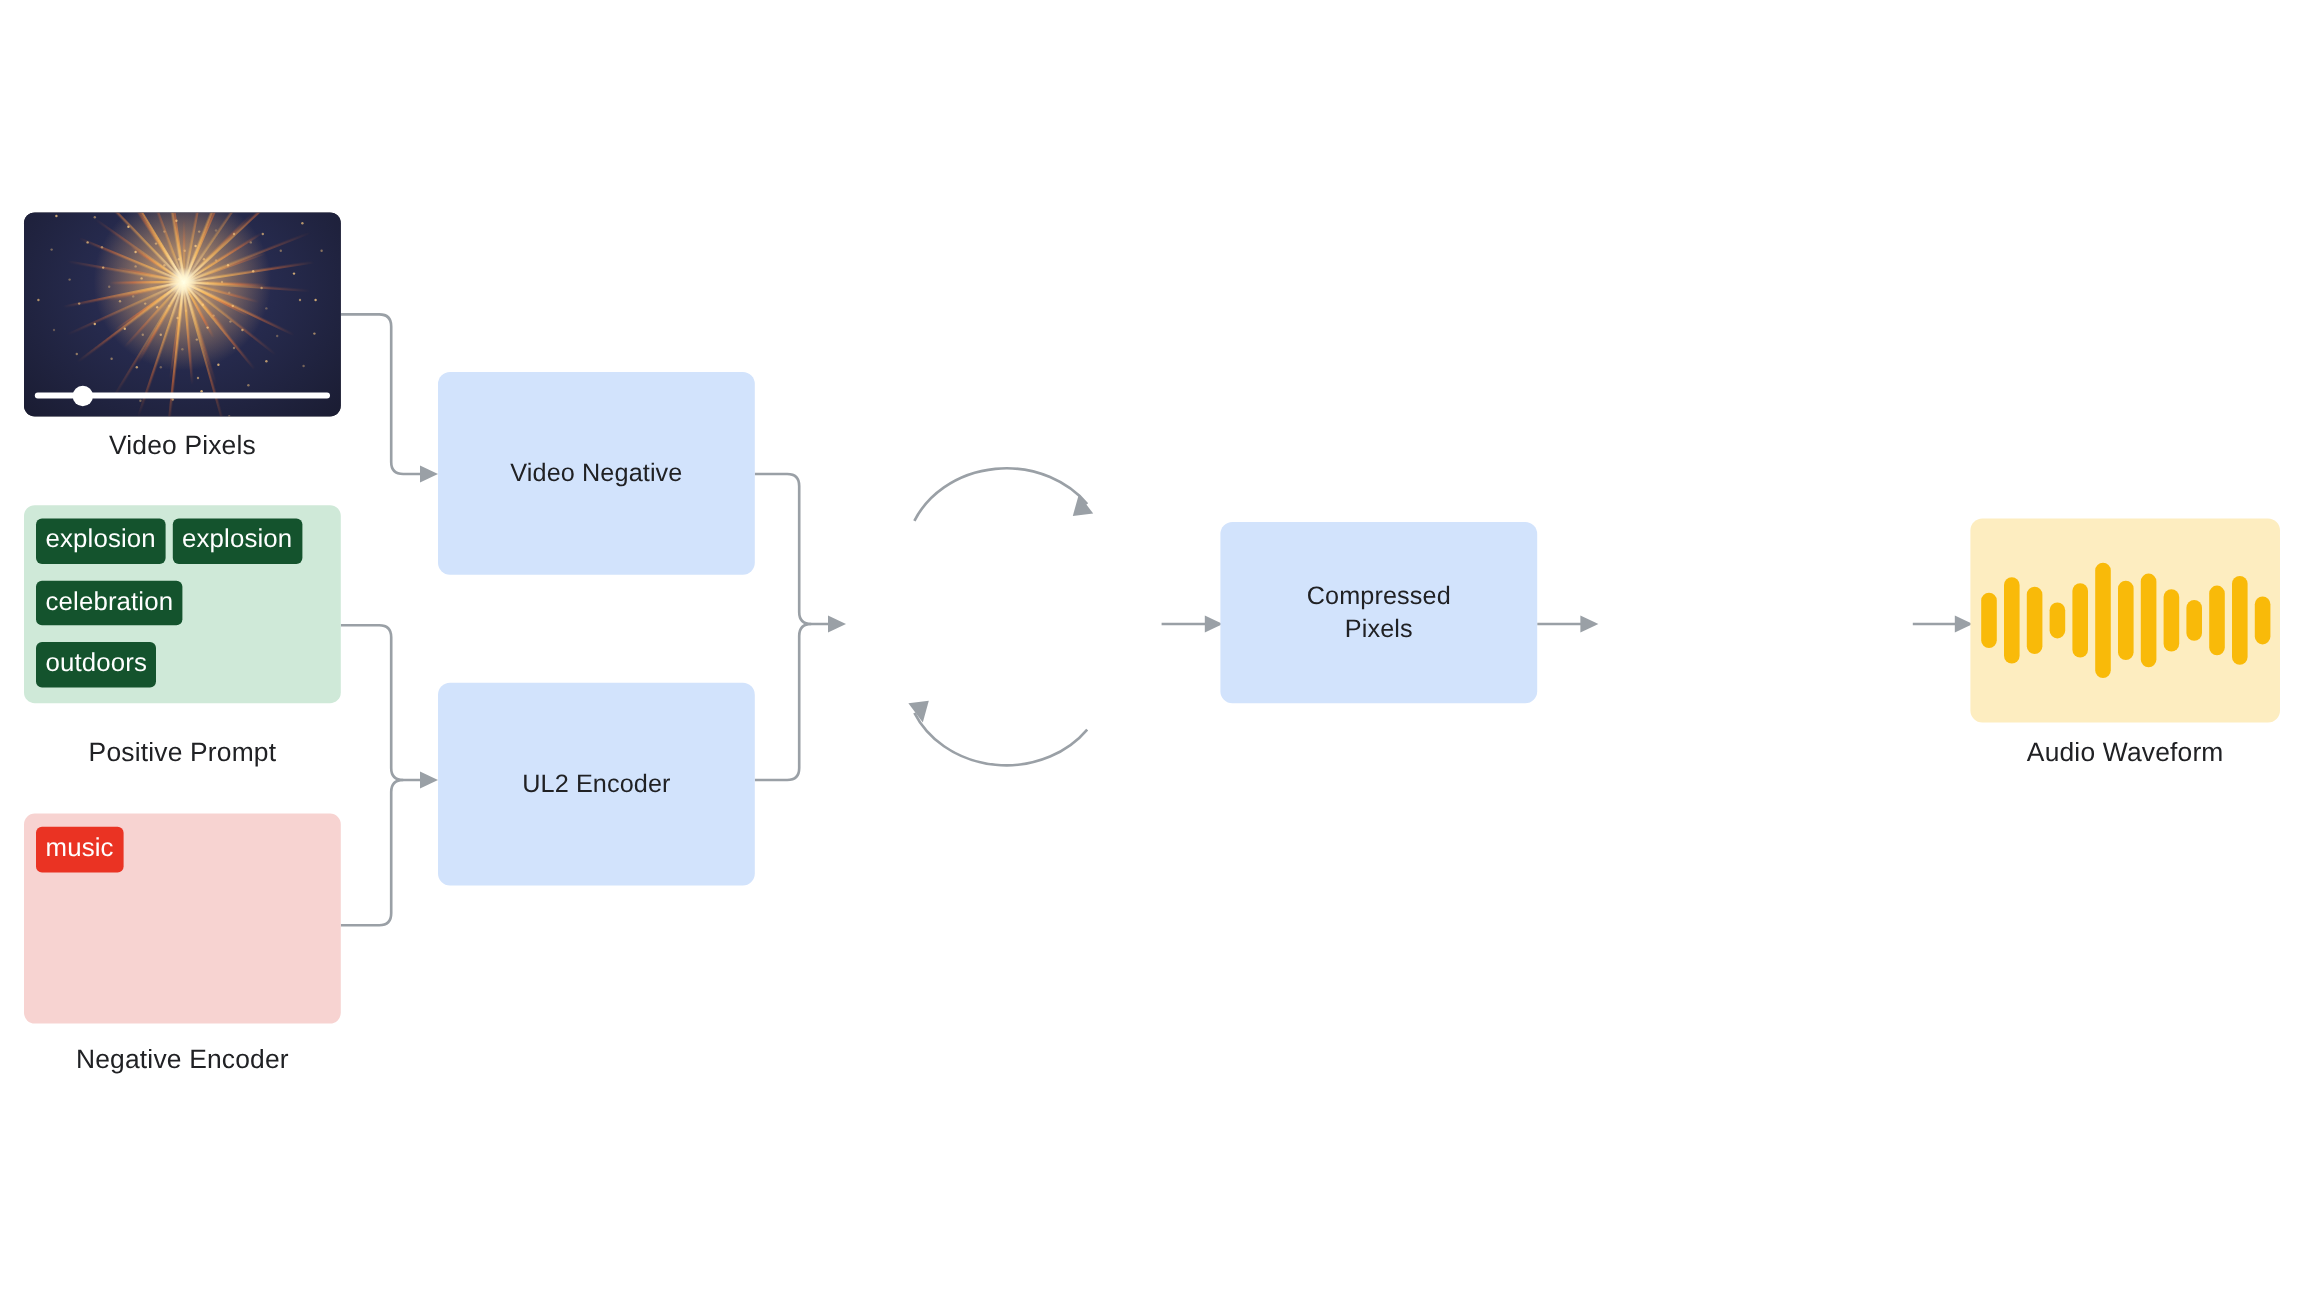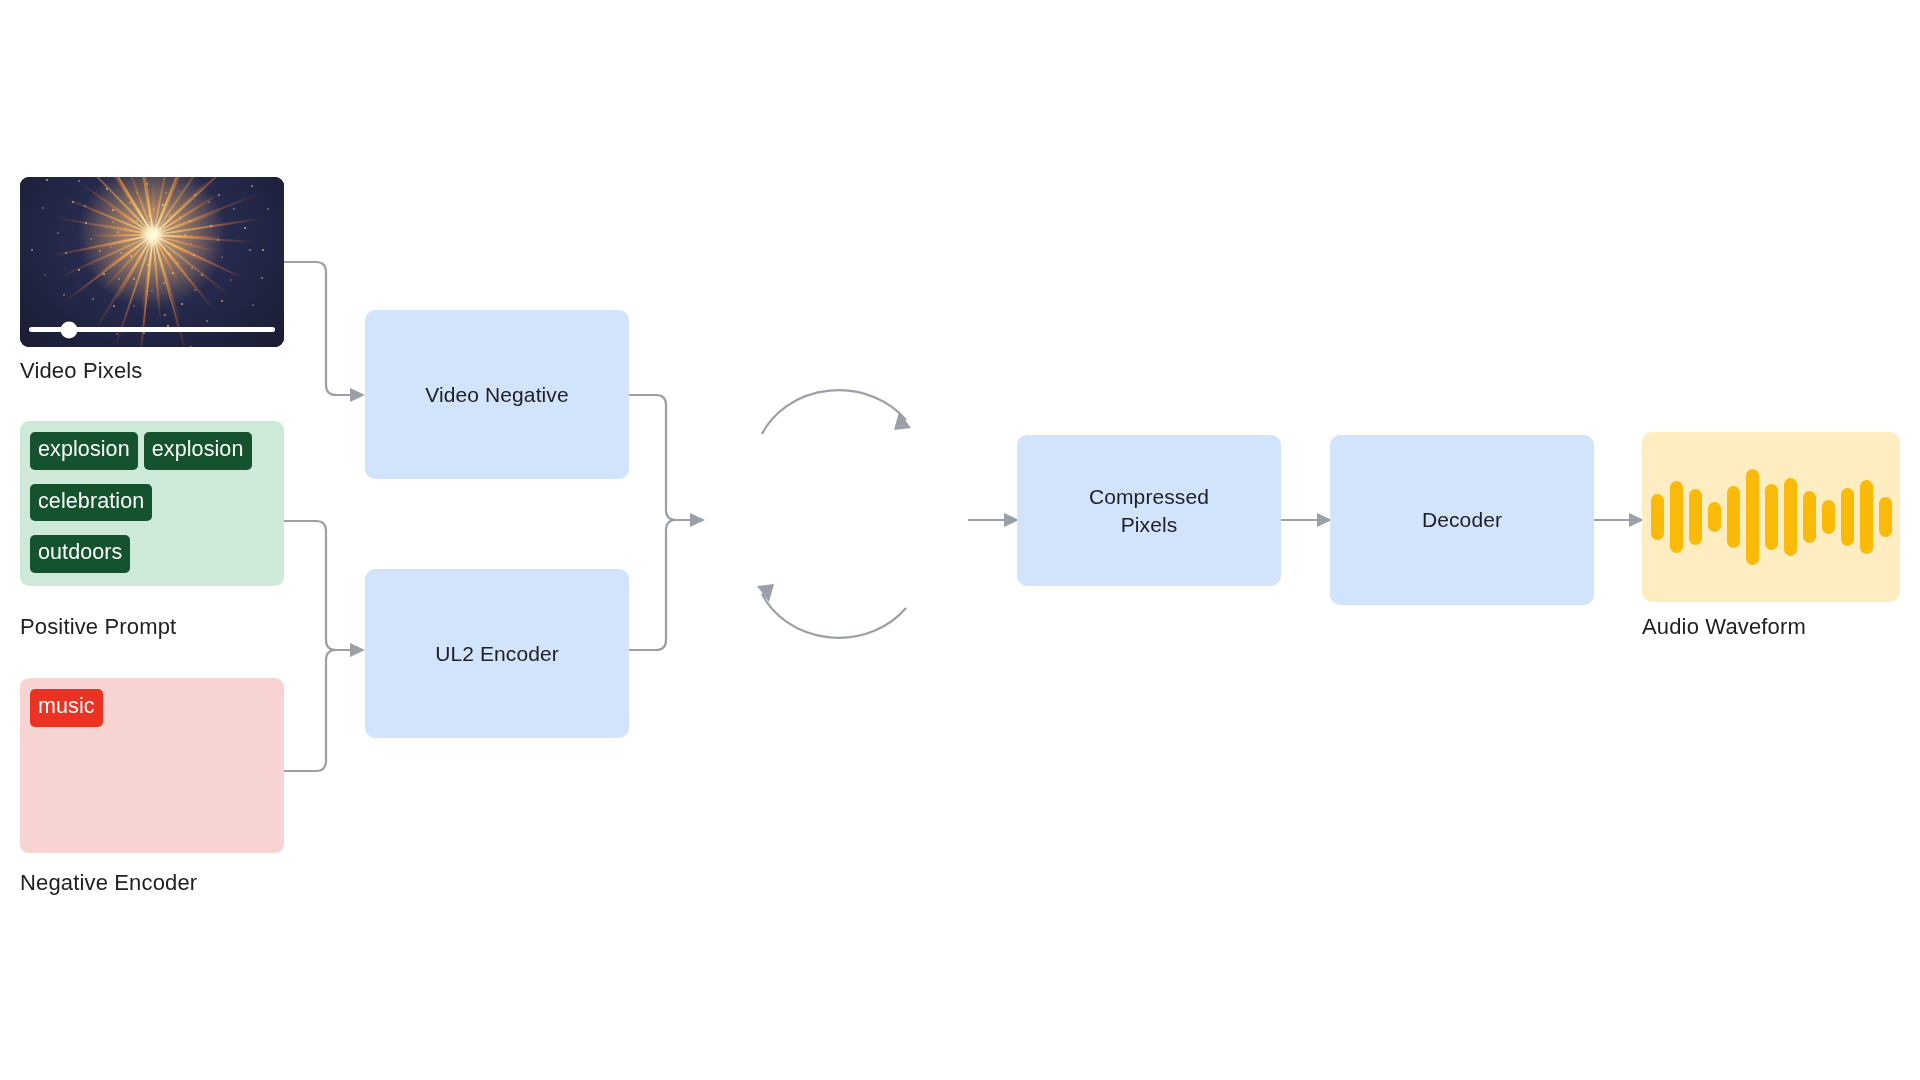--- a/index.html
+++ b/index.html
@@ -144,21 +144,21 @@
   }
   .wave-bar {
     width: 13px;
     background: #f9ba09;
     border-radius: 7px;
   }
 
   
   .caption {
     position: absolute;
-    text-align: left;
+    text-align: center;
     font-size: 22px;
     color: #202124;
     letter-spacing: .15px;
     white-space: nowrap;
   }
 
   
   #wires {
     position: absolute;
     left: 0; top: 0;
@@ -392,23 +392,20 @@
   </div>
 
 
   <div class="node proc-box" style="left:1017px; top:435px; width:264px; height:151px;">
     <div>
       <span>Compressed</span>
       <span>Pixels</span>
     </div>
   </div>
 
-  <div class="node proc-box" style="left:1330px; top:435px; width:264px; height:170px;">
-    <span>Decoder</span>
-  </div>
 
   <div class="wave-panel" style="left:1642px; top:432px; width:258px; height:170px;" id="wave">
       <div class="wave-bar" style="height: 46px;"></div>
       <div class="wave-bar" style="height: 72px;"></div>
       <div class="wave-bar" style="height: 56px;"></div>
       <div class="wave-bar" style="height: 30px;"></div>
       <div class="wave-bar" style="height: 62px;"></div>
       <div class="wave-bar" style="height: 96px;"></div>
       <div class="wave-bar" style="height: 66px;"></div>
       <div class="wave-bar" style="height: 78px;"></div>

